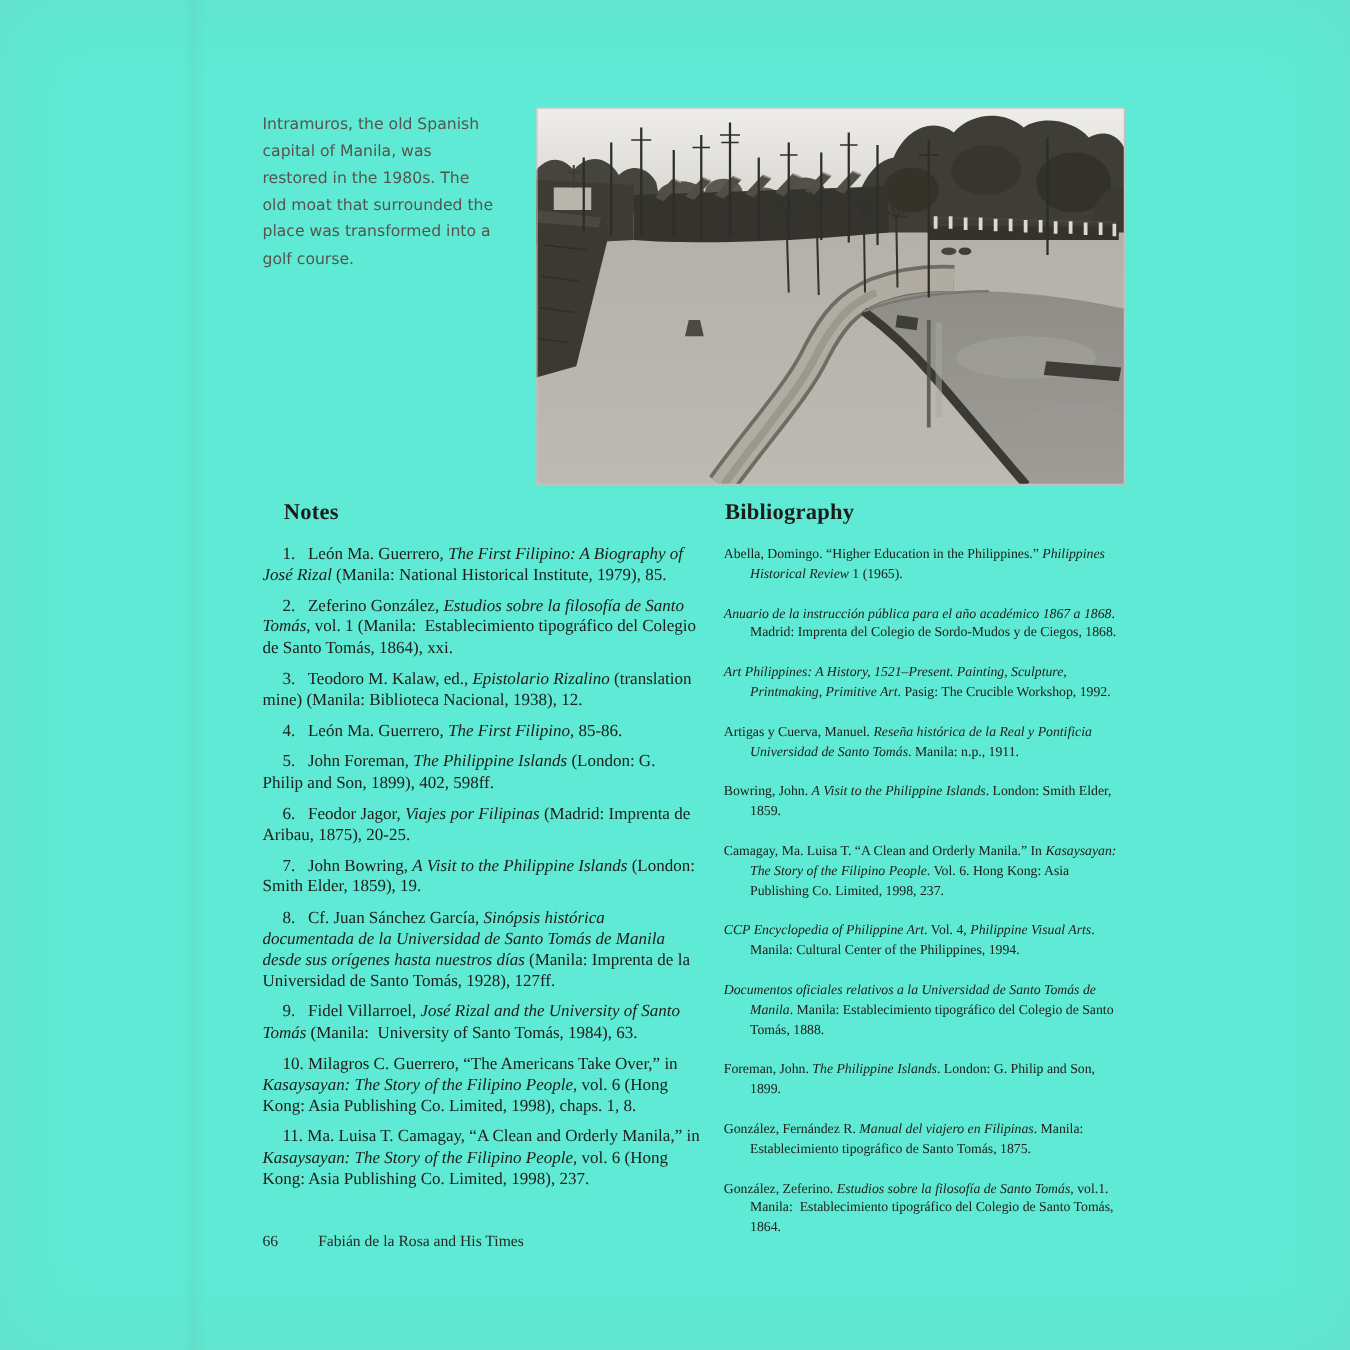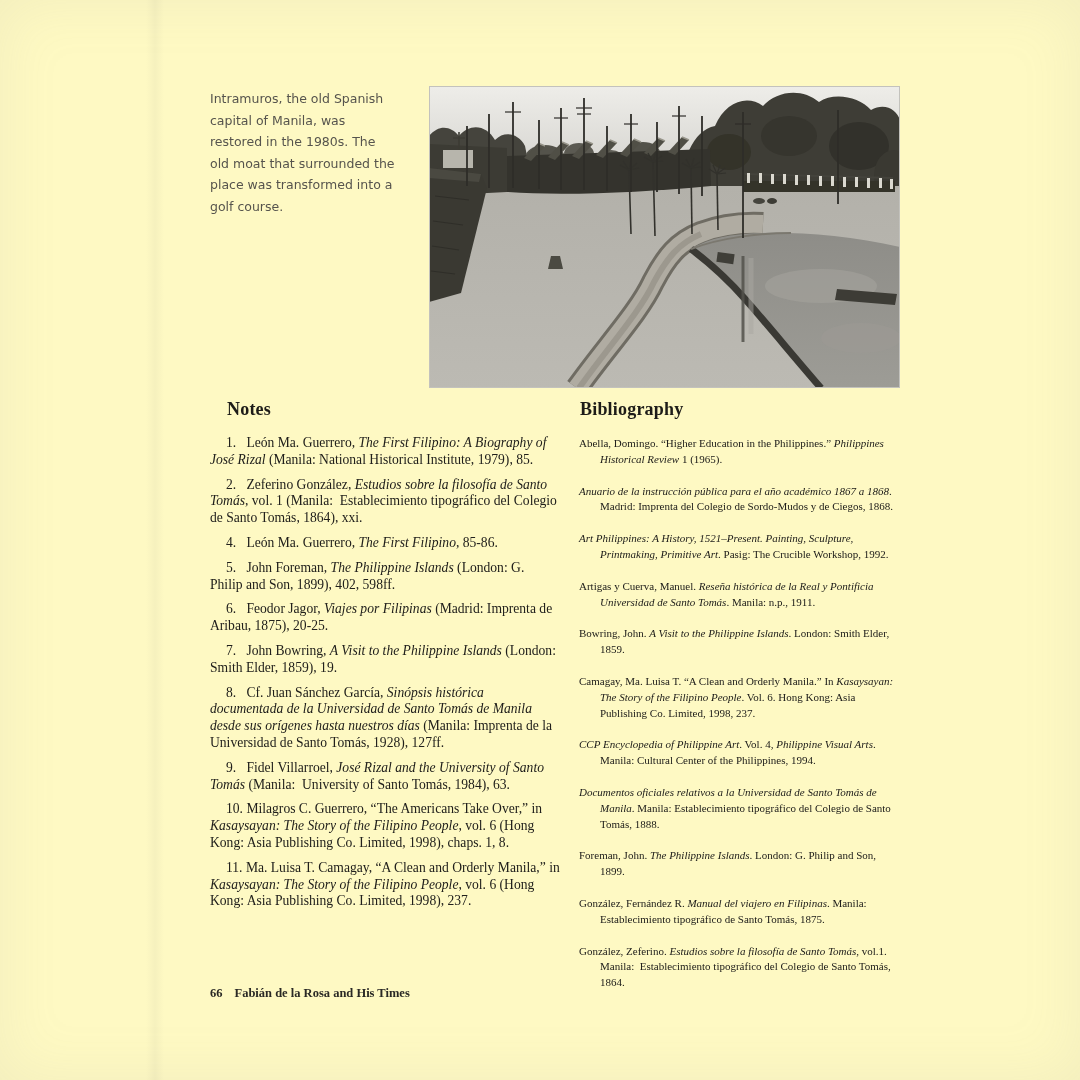--- a/index.html
+++ b/index.html
@@ -1,19 +1,19 @@
 <!DOCTYPE html>
 <html><head>
 <meta charset="utf-8">
 <style>
   html,body{margin:0;padding:0;background:#ffffff;}
   .page{
     position:relative;
     width:1080px;height:1080px;
-    background:#fef9c3;
+    background:#5eead4;
     font-family:"Liberation Serif", serif;
     color:#21201c;
     overflow:hidden;
   }
   .gutter-shade{
     position:absolute;left:146px;top:0;width:18px;height:1080px;
     background:linear-gradient(90deg, rgba(110,110,105,0) 0%, rgba(110,110,105,0.06) 50%, rgba(110,110,105,0) 100%);
   }
   .edge-shade{
     position:absolute;left:0;top:0;right:0;height:1080px;pointer-events:none;
@@ -42,22 +42,22 @@
     white-space:pre-wrap;
   }
   .bib-item{
     font-size:11px;line-height:15.8px;
     margin:16px;padding-left:21px;text-indent:-21px;
     white-space:pre-wrap;
   }
   em{font-style:italic;}
   .footer{
     position:absolute;left:210px;top:986px;
-    display:flex;align-items:baseline;gap:12px;
-    font-weight:bold;font-size:12.5px;color:#2a2925;
+    display:flex;align-items:baseline;gap:32px;
+    font-weight:normal;font-size:12.5px;color:#2a2925;
   }
 </style>
 </head>
 <body>
 
 <div class="page">
   <div class="gutter-shade"></div>
 
   <p class="caption">Intramuros, the old Spanish capital of Manila, was restored in the 1980s. The old moat that surrounded the place was transformed into a golf course.</p>
 
@@ -215,20 +215,21 @@
       <rect x="0.5" y="0.5" width="470" height="301" fill="none" stroke="#c3c2bd" stroke-width="1"></rect>
     </svg>
   </figure>
 
   <section class="col notes-col">
     <h2>Notes</h2>
     <div>
 
     <p class="note"><span>1.   León Ma. Guerrero, </span><em>The First Filipino: A Biography of José Rizal</em><span> (Manila: National Historical Institute, 1979), 85.</span></p>
         <p class="note"><span>2.   Zeferino González, </span><em>Estudios sobre la filosofía de Santo Tomás</em><span>, vol. 1 (Manila:  Establecimiento tipográfico del Colegio de Santo Tomás, 1864), xxi.</span></p>
+        <p class="note"><span>3.   Teodoro M. Kalaw, ed., </span><em>Epistolario Rizalino</em><span> (translation mine) (Manila: Biblioteca Nacional, 1938), 12.</span></p>
         <p class="note"><span>4.   León Ma. Guerrero, </span><em>The First Filipino</em><span>, 85-86.</span></p>
         <p class="note"><span>5.   John Foreman, </span><em>The Philippine Islands</em><span> (London: G. Philip and Son, 1899), 402, 598ff.</span></p>
         <p class="note"><span>6.   Feodor Jagor, </span><em>Viajes por Filipinas</em><span> (Madrid: Imprenta de Aribau, 1875), 20-25.</span></p>
         <p class="note"><span>7.   John Bowring, </span><em>A Visit to the Philippine Islands</em><span> (London: Smith Elder, 1859), 19.</span></p>
         <p class="note"><span>8.   Cf. Juan Sánchez García, </span><em>Sinópsis histórica documentada de la Universidad de Santo Tomás de Manila desde sus orígenes hasta nuestros días</em><span> (Manila: Imprenta de la Universidad de Santo Tomás, 1928), 127ff.</span></p>
         <p class="note"><span>9.   Fidel Villarroel, </span><em>José Rizal and the University of Santo Tomás</em><span> (Manila:  University of Santo Tomás, 1984), 63.</span></p>
         <p class="note"><span>10. Milagros C. Guerrero, “The Americans Take Over,” in </span><em>Kasaysayan: The Story of the Filipino People</em><span>, vol. 6 (Hong Kong: Asia Publishing Co. Limited, 1998), chaps. 1, 8.</span></p>
         <p class="note"><span>11. Ma. Luisa T. Camagay, “A Clean and Orderly Manila,” in </span><em>Kasaysayan: The Story of the Filipino People</em><span>, vol. 6 (Hong Kong: Asia Publishing Co. Limited, 1998), 237.</span></p>
       </div>
   </section>

